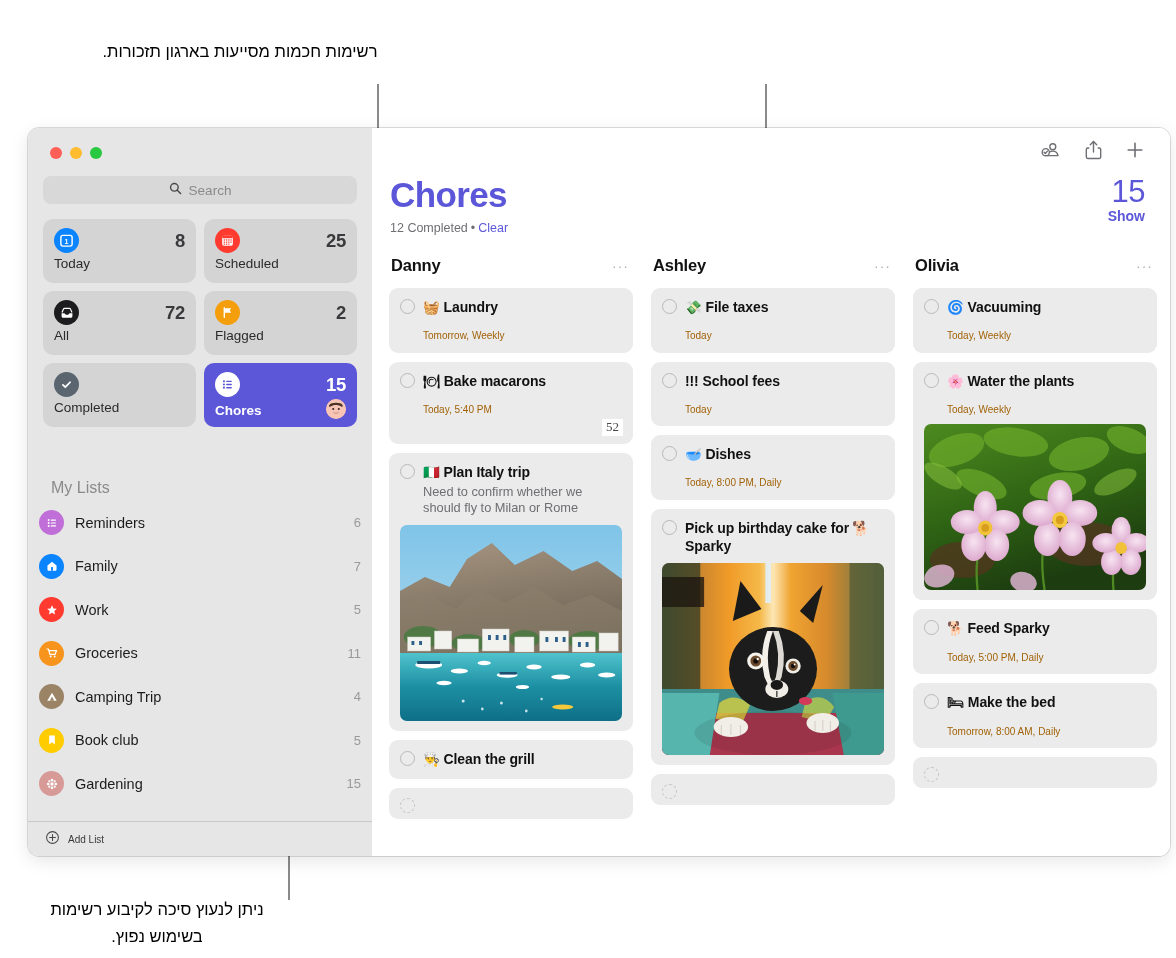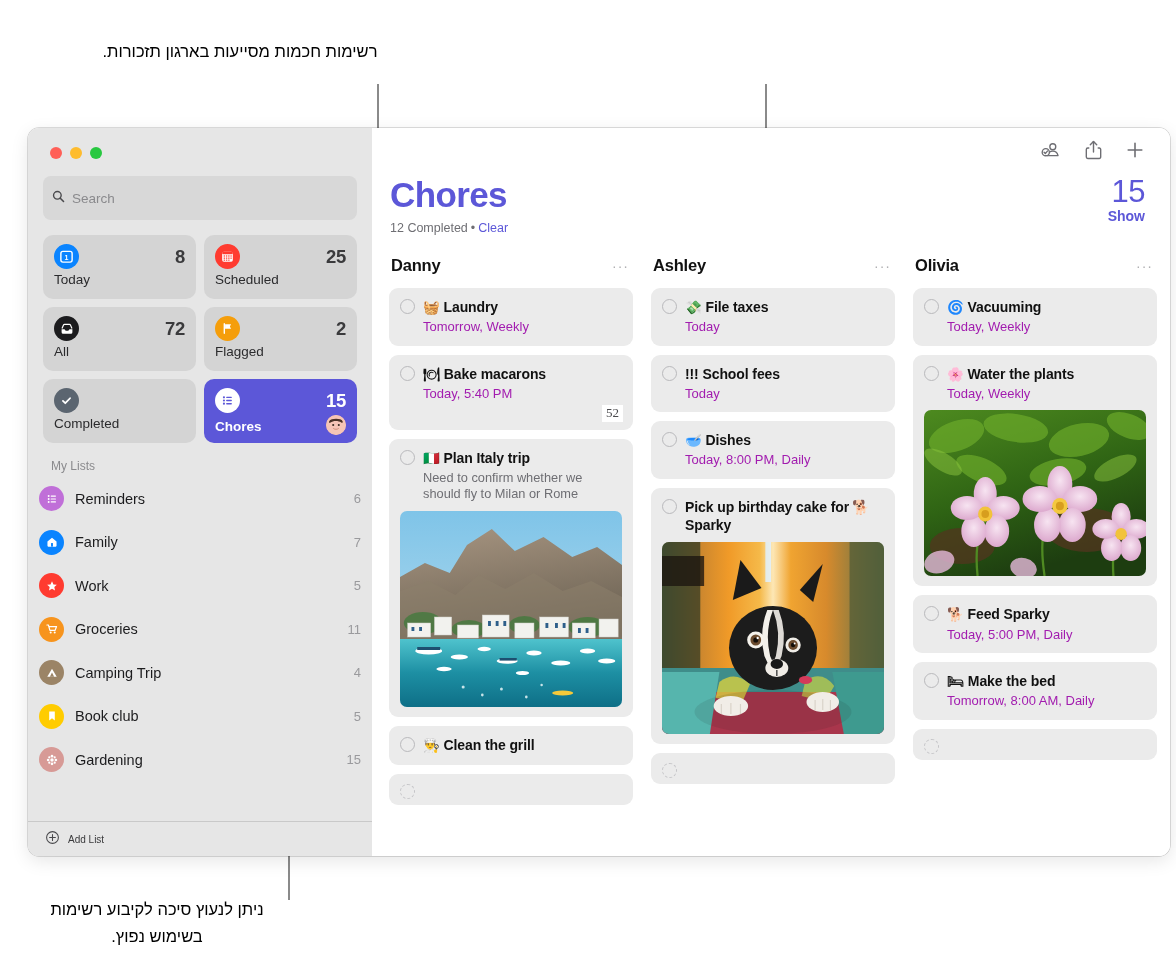--- a/index.html
+++ b/index.html
@@ -69,22 +69,23 @@
   .dot.yellow { background: #febc2e; }
   .dot.green  { background: #28c840; }
 
   .search-wrap {
     margin: 17px 15px 0 15px;
     height: 28px;
     border-radius: 8px;
     background: #d8d8d8;
     display: flex;
     align-items: center;
-    padding: 8px 9px;
+    padding: 0 9px;
     gap: 7px;
+    justify-content: center;
   }
   .search-wrap svg { flex: 0 0 auto; }
   .search-placeholder {
     color: #8a8a8d;
     font-size: 13.5px;
   }
 
   
   .tiles {
     display: grid;
@@ -128,24 +129,25 @@
     border-radius: 50%;
     background: #f2b9ae;
     display: flex; align-items: center; justify-content: center;
     font-size: 12px;
     overflow: hidden;
     line-height: 1;
   }
 
   
   .mylists-head {
-    font-size: 12px;
+    font-size: 16px;
     color: #8a8a8d;
     padding: 16px 0 4px 23px;
     font-weight: 400;
+    margin-top: 36px;
   }
   .lists { flex: 1; overflow: hidden; padding: 0 3px; }
   .list-row {
     display: flex;
     align-items: center;
     height: 43.5px;
     gap: 11px;
     padding: 0 8px;
     box-sizing: border-box;
   }
@@ -290,23 +292,23 @@
   .card-body { flex: 1; min-width: 0; }
   .card-title {
     font-size: 14px;
     color: #111;
     font-weight: 600;
     line-height: 1.3;
     letter-spacing: -0.1px;
   }
   .card-emoji { font-size: 13.5px; }
   .card-sub {
-    font-size: 13px;
-    color: #a21caf;
-    margin-top: 2px;
+    font-size: 10px;
+    color: #a16207;
+    margin-top: 13px;
     line-height: 1.32;
   }
   .card-note {
     font-size: 12.8px;
     color: #6e6e73;
     margin-top: 2px;
     line-height: 1.3;
   }
   .badge-52 {
     position: absolute;

